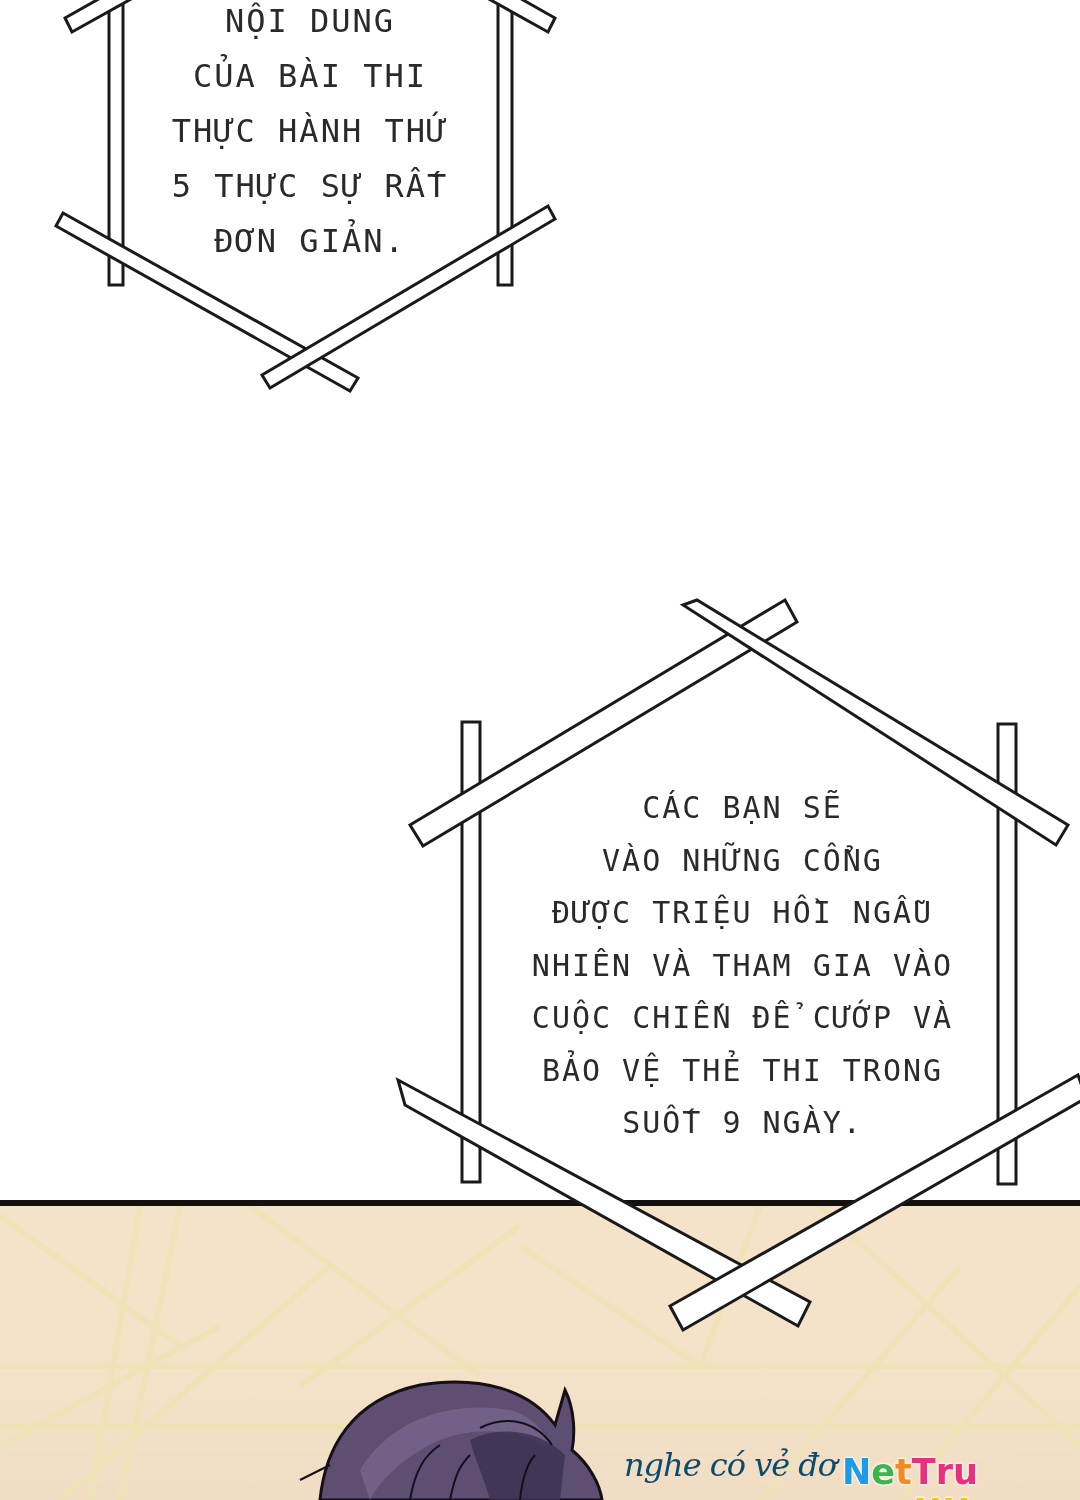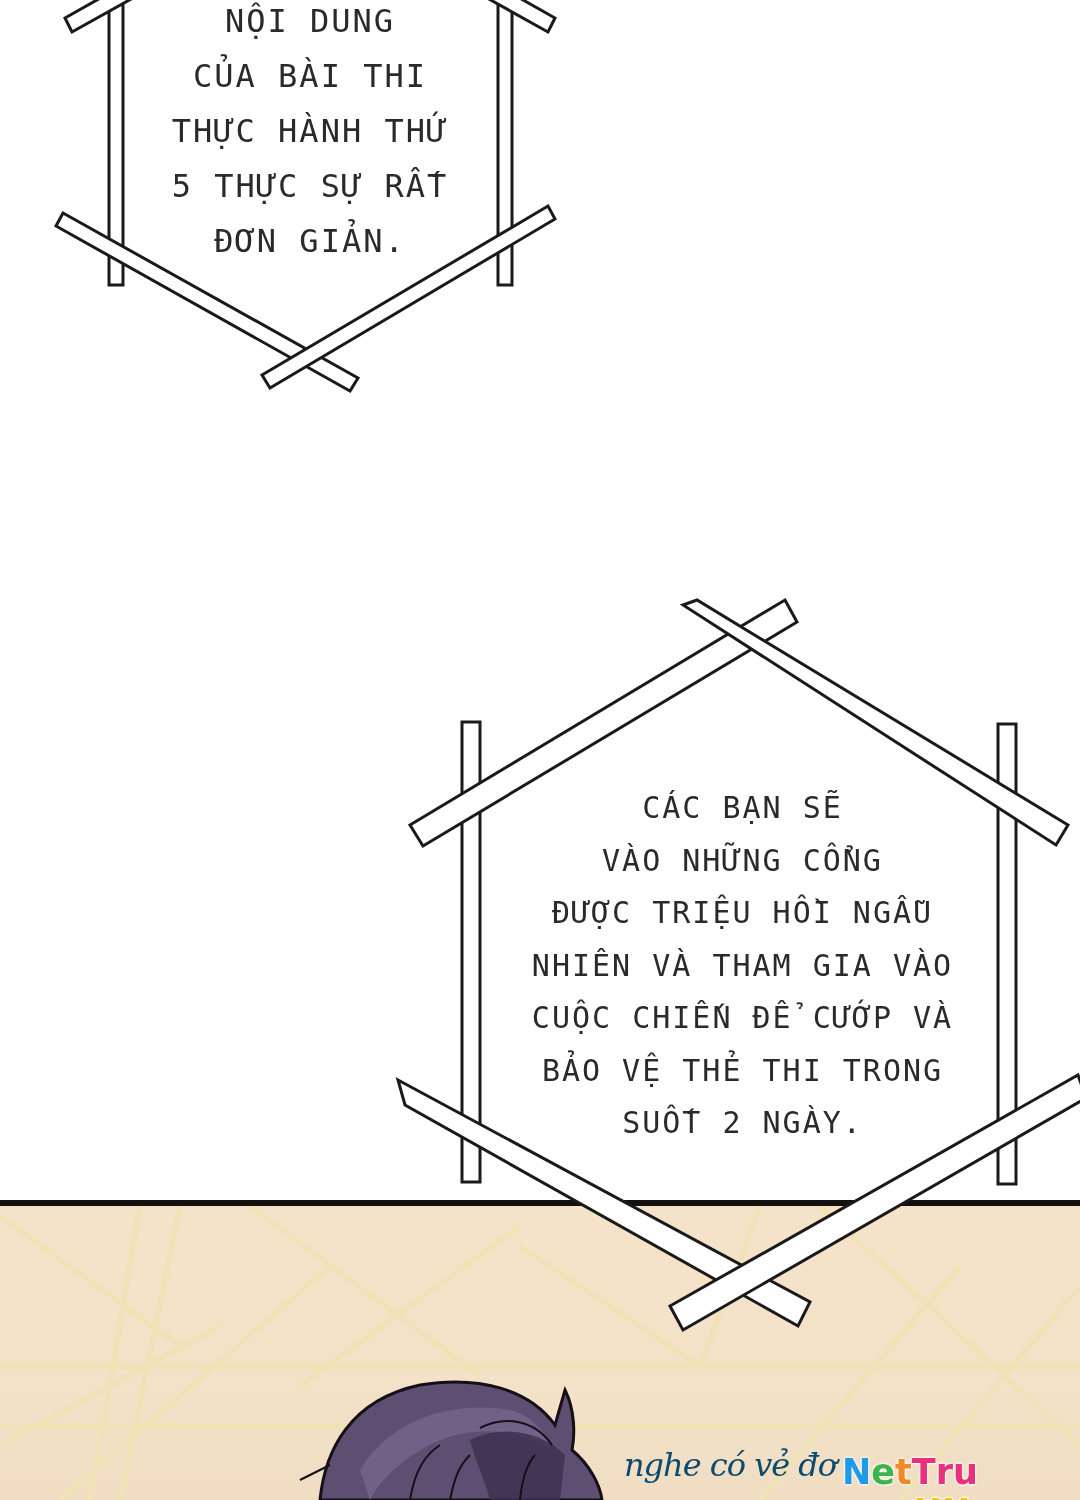--- a/index.html
+++ b/index.html
@@ -109,21 +109,21 @@
 CỦA BÀI THI
 THỰC HÀNH THỨ
 5 THỰC SỰ RẤT
 ĐƠN GIẢN.</div>
   <div class="caption caption-2">CÁC BẠN SẼ
 VÀO NHỮNG CỔNG
 ĐƯỢC TRIỆU HỒI NGẪU
 NHIÊN VÀ THAM GIA VÀO
 CUỘC CHIẾN ĐỂ CƯỚP VÀ
 BẢO VỆ THẺ THI TRONG
-SUỐT 2 NGÀY.</div>
+SUỐT 9 NGÀY.</div>
 
   <svg class="hair" viewBox="0 0 320 130" width="320" height="130">
     <path d="M30 130 C35 80 60 30 130 15 C190 5 240 20 265 55 L275 20 C285 40 285 65 282 80 C300 95 310 115 312 130 Z" fill="#5e4f72" stroke="#151018" stroke-width="3"></path>
     <path d="M70 100 C100 50 160 30 220 40 C240 45 255 60 262 80 C230 60 190 55 150 70 C115 85 90 110 80 130 Z" fill="#7a6a8e" opacity="0.7"></path>
     <path d="M180 70 C210 55 250 60 275 85 L270 130 L200 130 C195 110 185 90 180 70 Z" fill="#3b3050" opacity="0.8"></path>
     <path d="M30 100 L10 110 L40 95" fill="#3b3050" stroke="#151018" stroke-width="2"></path>
     <g stroke="#151018" stroke-width="2" fill="none">
       <path d="M120 130 C125 100 135 85 150 75"></path>
       <path d="M160 130 C165 105 170 95 180 85"></path>
       <path d="M230 130 C232 110 236 95 245 85"></path>

